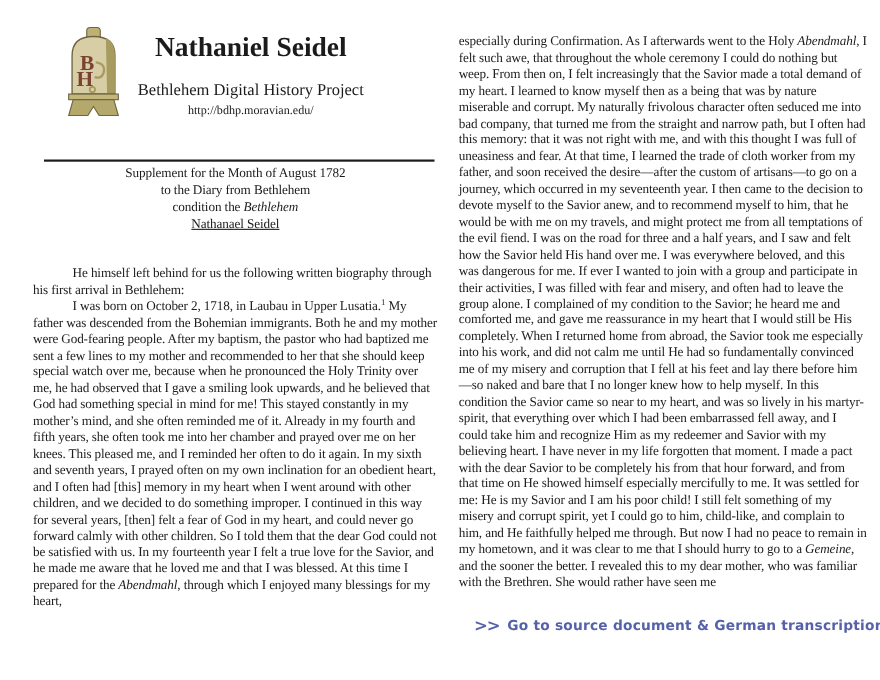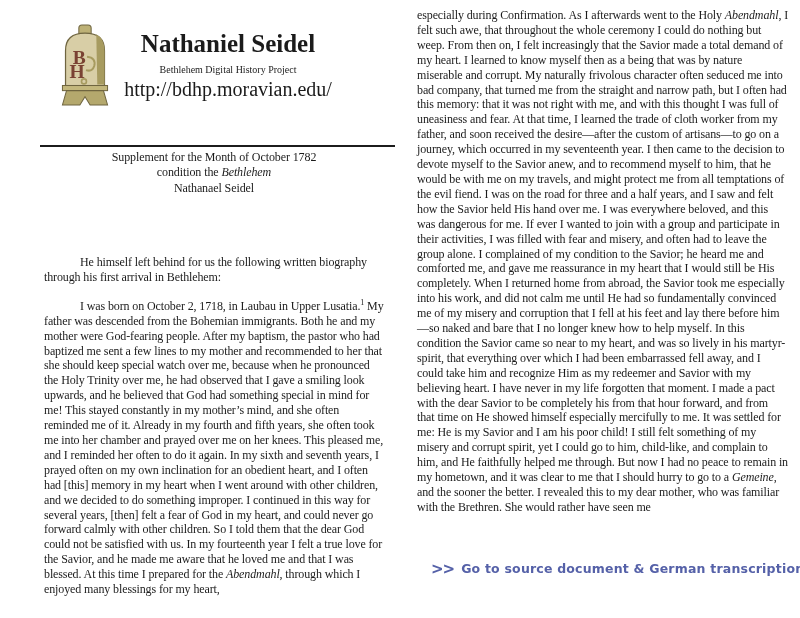--- a/index.html
+++ b/index.html
@@ -10,42 +10,42 @@
     color:#1b1b1b;
     position:relative;
     overflow:hidden;
   }
   .page { position:absolute; inset:0; }
 
   
   .logo { position:absolute; left:56px; top:24px; width:58px; height:82px; }
   .header-text { position:absolute; left:104px; top:30px; width:248px; text-align:center; }
   .page-title { font-size:25px; font-weight:bold; line-height:28px; white-space:nowrap; }
-  .project-name { font-size:10px; line-height:20px; margin-top:2px; white-space:nowrap; }
-  .project-url { font-size:20px; line-height:18px; white-space:nowrap; }
+  .project-name { font-size:15px; line-height:20px; margin-top:14px; white-space:nowrap; }
+  .project-url { font-size:11px; line-height:18px; white-space:nowrap; }
 
   .rule { position:absolute; left:40px; top:145px; width:355px; height:2px; background:#1c1c1c; }
 
   
   .supplement {
     position:absolute; left:30px; top:150px; width:368px;
     text-align:center; font-size:12px; line-height:15.4px; letter-spacing:-0.1px;
   }
   .supplement div { white-space:nowrap; }
-  .u { }
+  .u { text-decoration:underline; }
   .it { font-style:italic; }
 
   
   .left-body {
     position:absolute; left:30px; top:241px; width:368px;
     font-size:12px; line-height:14.9px; letter-spacing:-0.12px; text-align:left;
   }
-  .left-body p { margin:14px; text-indent:36px; }
+  .left-body p { margin:0; text-indent:36px; }
   .right-col {
-    position:absolute; left:417px; top:8px; width:371px;
+    position:absolute; left:417px; top:30px; width:371px;
     font-size:12px; line-height:14.9px; letter-spacing:-0.12px; text-align:left;
   }
   sup.fn { font-size:8px; line-height:0; vertical-align:super; }
 
   
   .src-link {
     position:absolute; left:431px; top:560px;
     font-family:"DejaVu Sans", sans-serif; font-weight:bold;
     font-size:12.5px; letter-spacing:0.2px; white-space:nowrap;
     text-decoration:none; cursor:pointer;
@@ -73,21 +73,22 @@
 
   <div class="header-text">
     <div class="page-title">Nathaniel Seidel</div>
     <div class="project-name">Bethlehem Digital History Project</div>
     <div class="project-url">http://bdhp.moravian.edu/</div>
   </div>
 
   <div class="rule"></div>
 
   <div class="supplement">
-    <div>Supplement for the Month of October 1782</div>
+    <div>Supplement for the Month of August 1782</div>
+    <div>to the Diary from Bethlehem</div>
     <div><span>condition the </span><span class="it">Bethlehem</span></div>
     <div><span class="u">Nathanael Seidel</span></div>
   </div>
 
   <div class="left-body">
     <p>He himself left behind for us the following written biography through his first arrival in Bethlehem:</p>
     <p><span>I was born on October 2, 1718, in Laubau in Upper Lusatia.</span><sup class="fn">1</sup><span>  My father was descended from the Bohemian immigrants.  Both he and my mother were God-fearing people.  After my baptism, the pastor who had baptized me sent a few lines to my mother and recommended to her that she should keep special watch over me, because when he pronounced the Holy Trinity over me, he had observed that I gave a smiling look upwards, and he believed that God had something special in mind for me!  This stayed constantly in my mother’s mind, and she often reminded me of it.  Already in my fourth and fifth years, she often took me into her chamber and prayed over me on her knees.  This pleased me, and I reminded her often to do it again.  In my sixth and seventh years, I prayed often on my own inclination for an obedient heart, and I often had [this] memory in my heart when I went around with other children, and we decided to do something improper.  I continued in this way for several years, [then] felt a fear of God in my heart, and could never go forward calmly with other children.  So I told them that the dear God could not be satisfied with us.  In my fourteenth year I felt a true love for the Savior, and he made me aware that he loved me and that I was blessed.  At this time I prepared for the </span><span class="it">Abendmahl</span><span>, through which I enjoyed many blessings for my heart,</span></p>
   </div>
 
   <div class="right-col">

